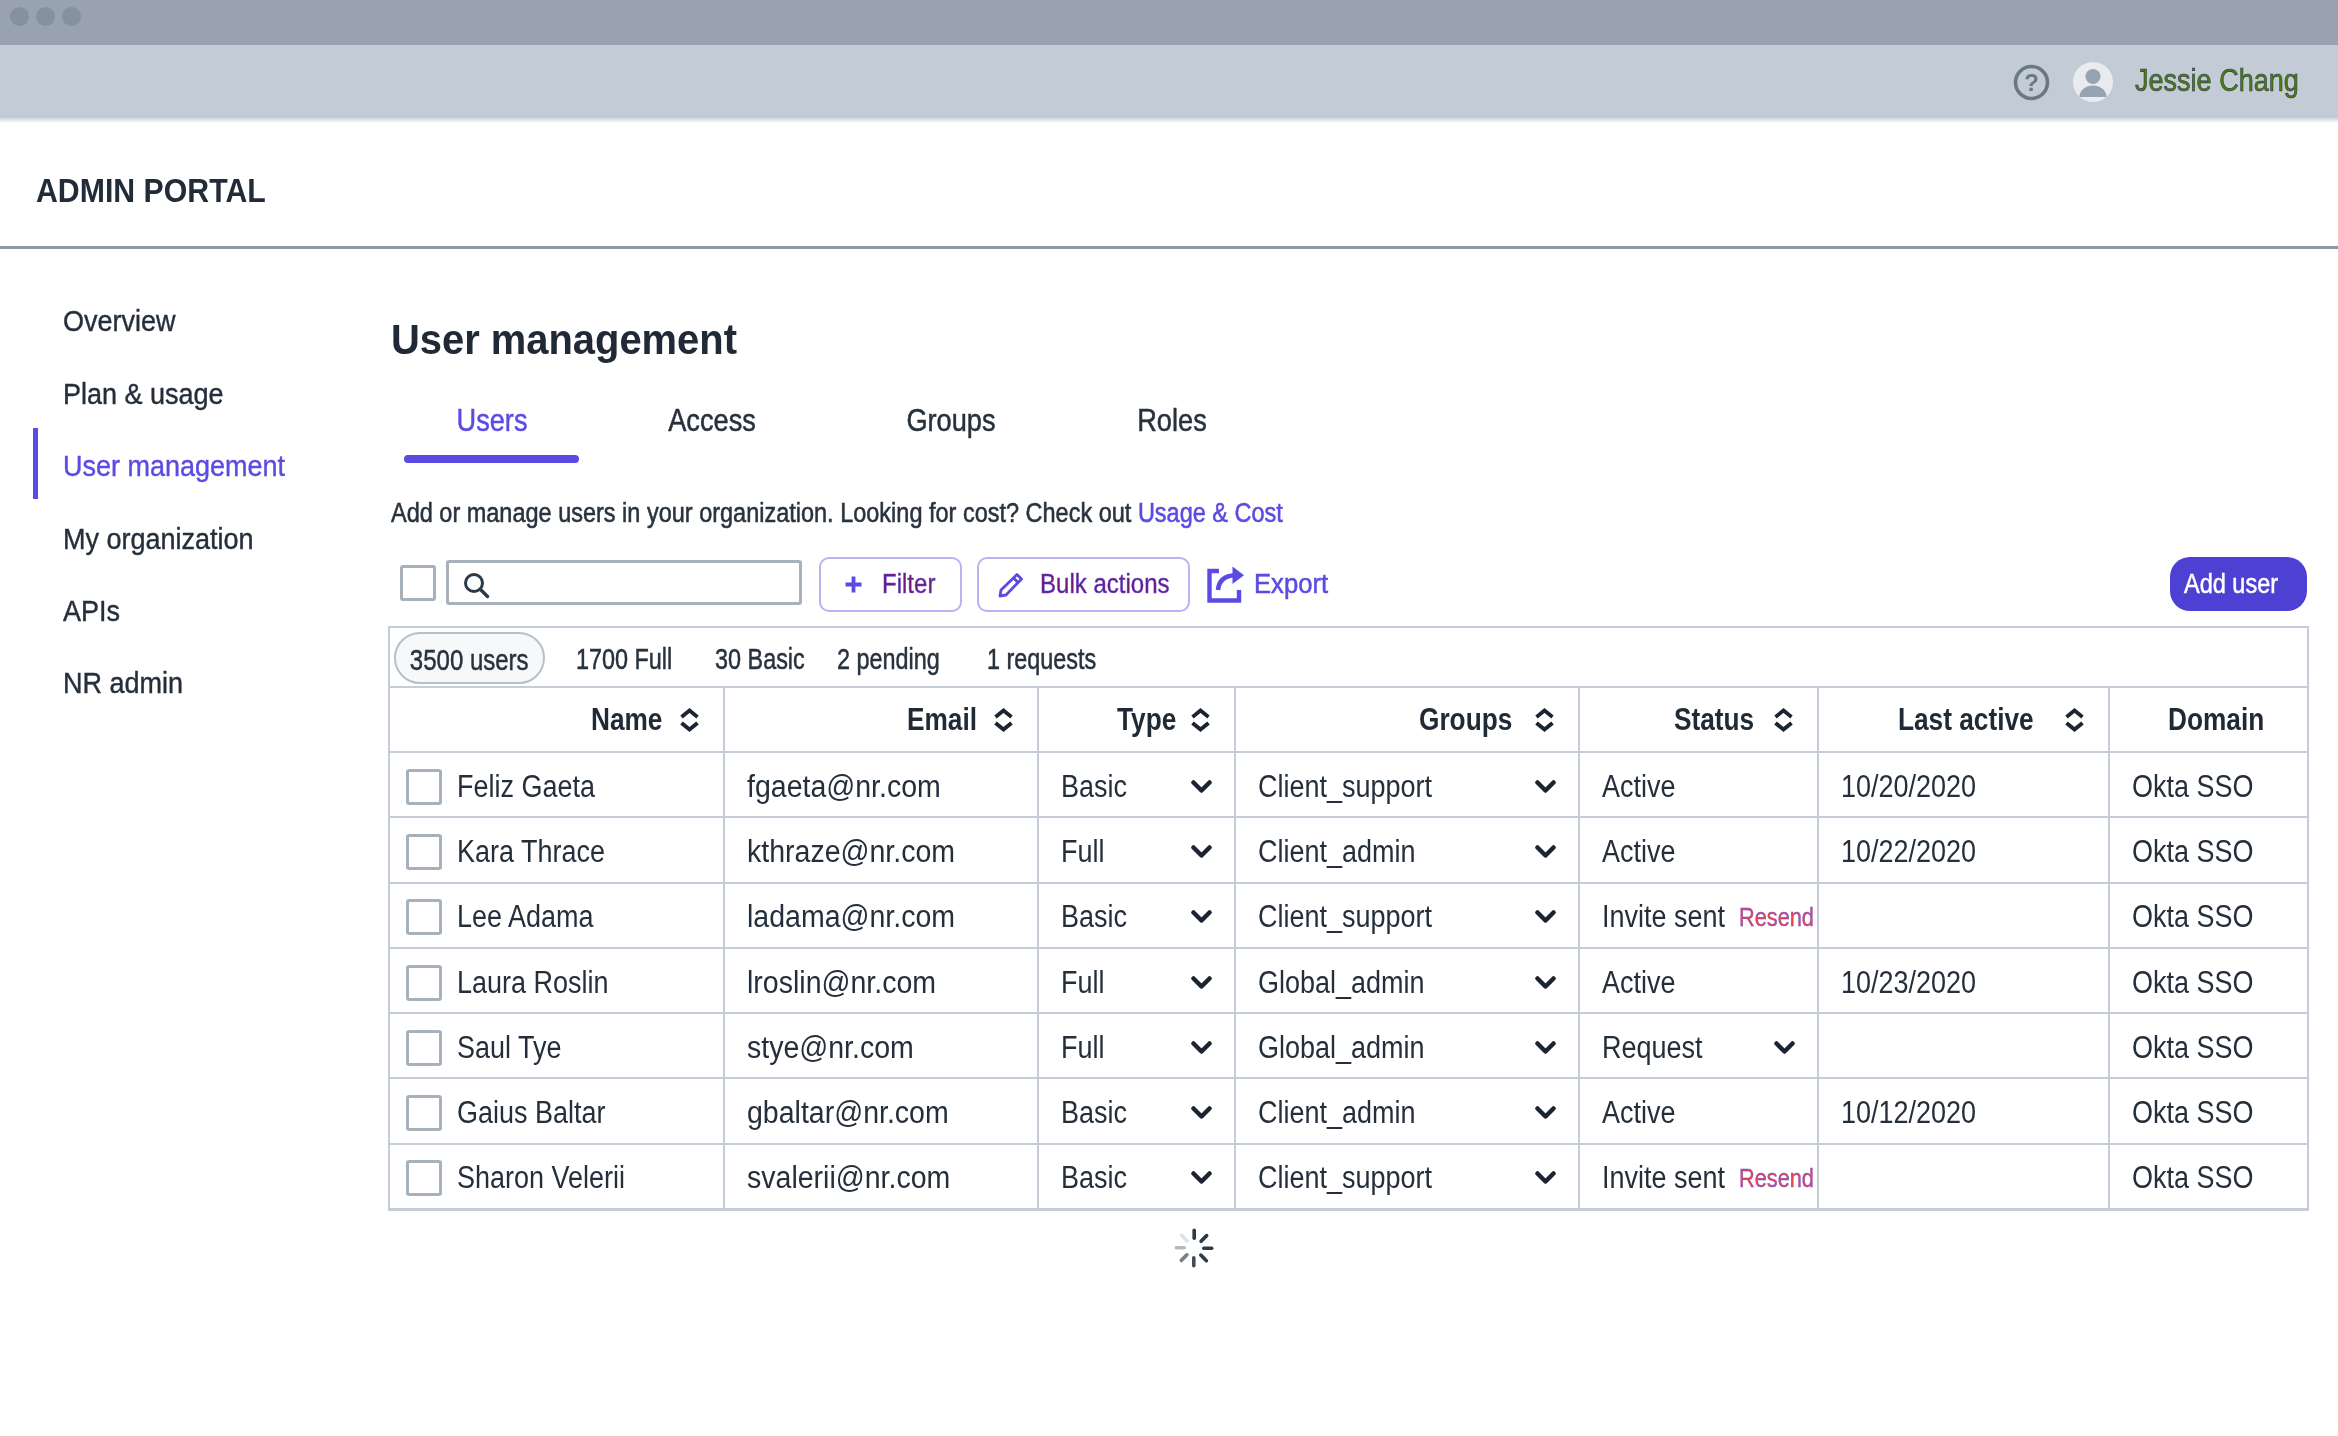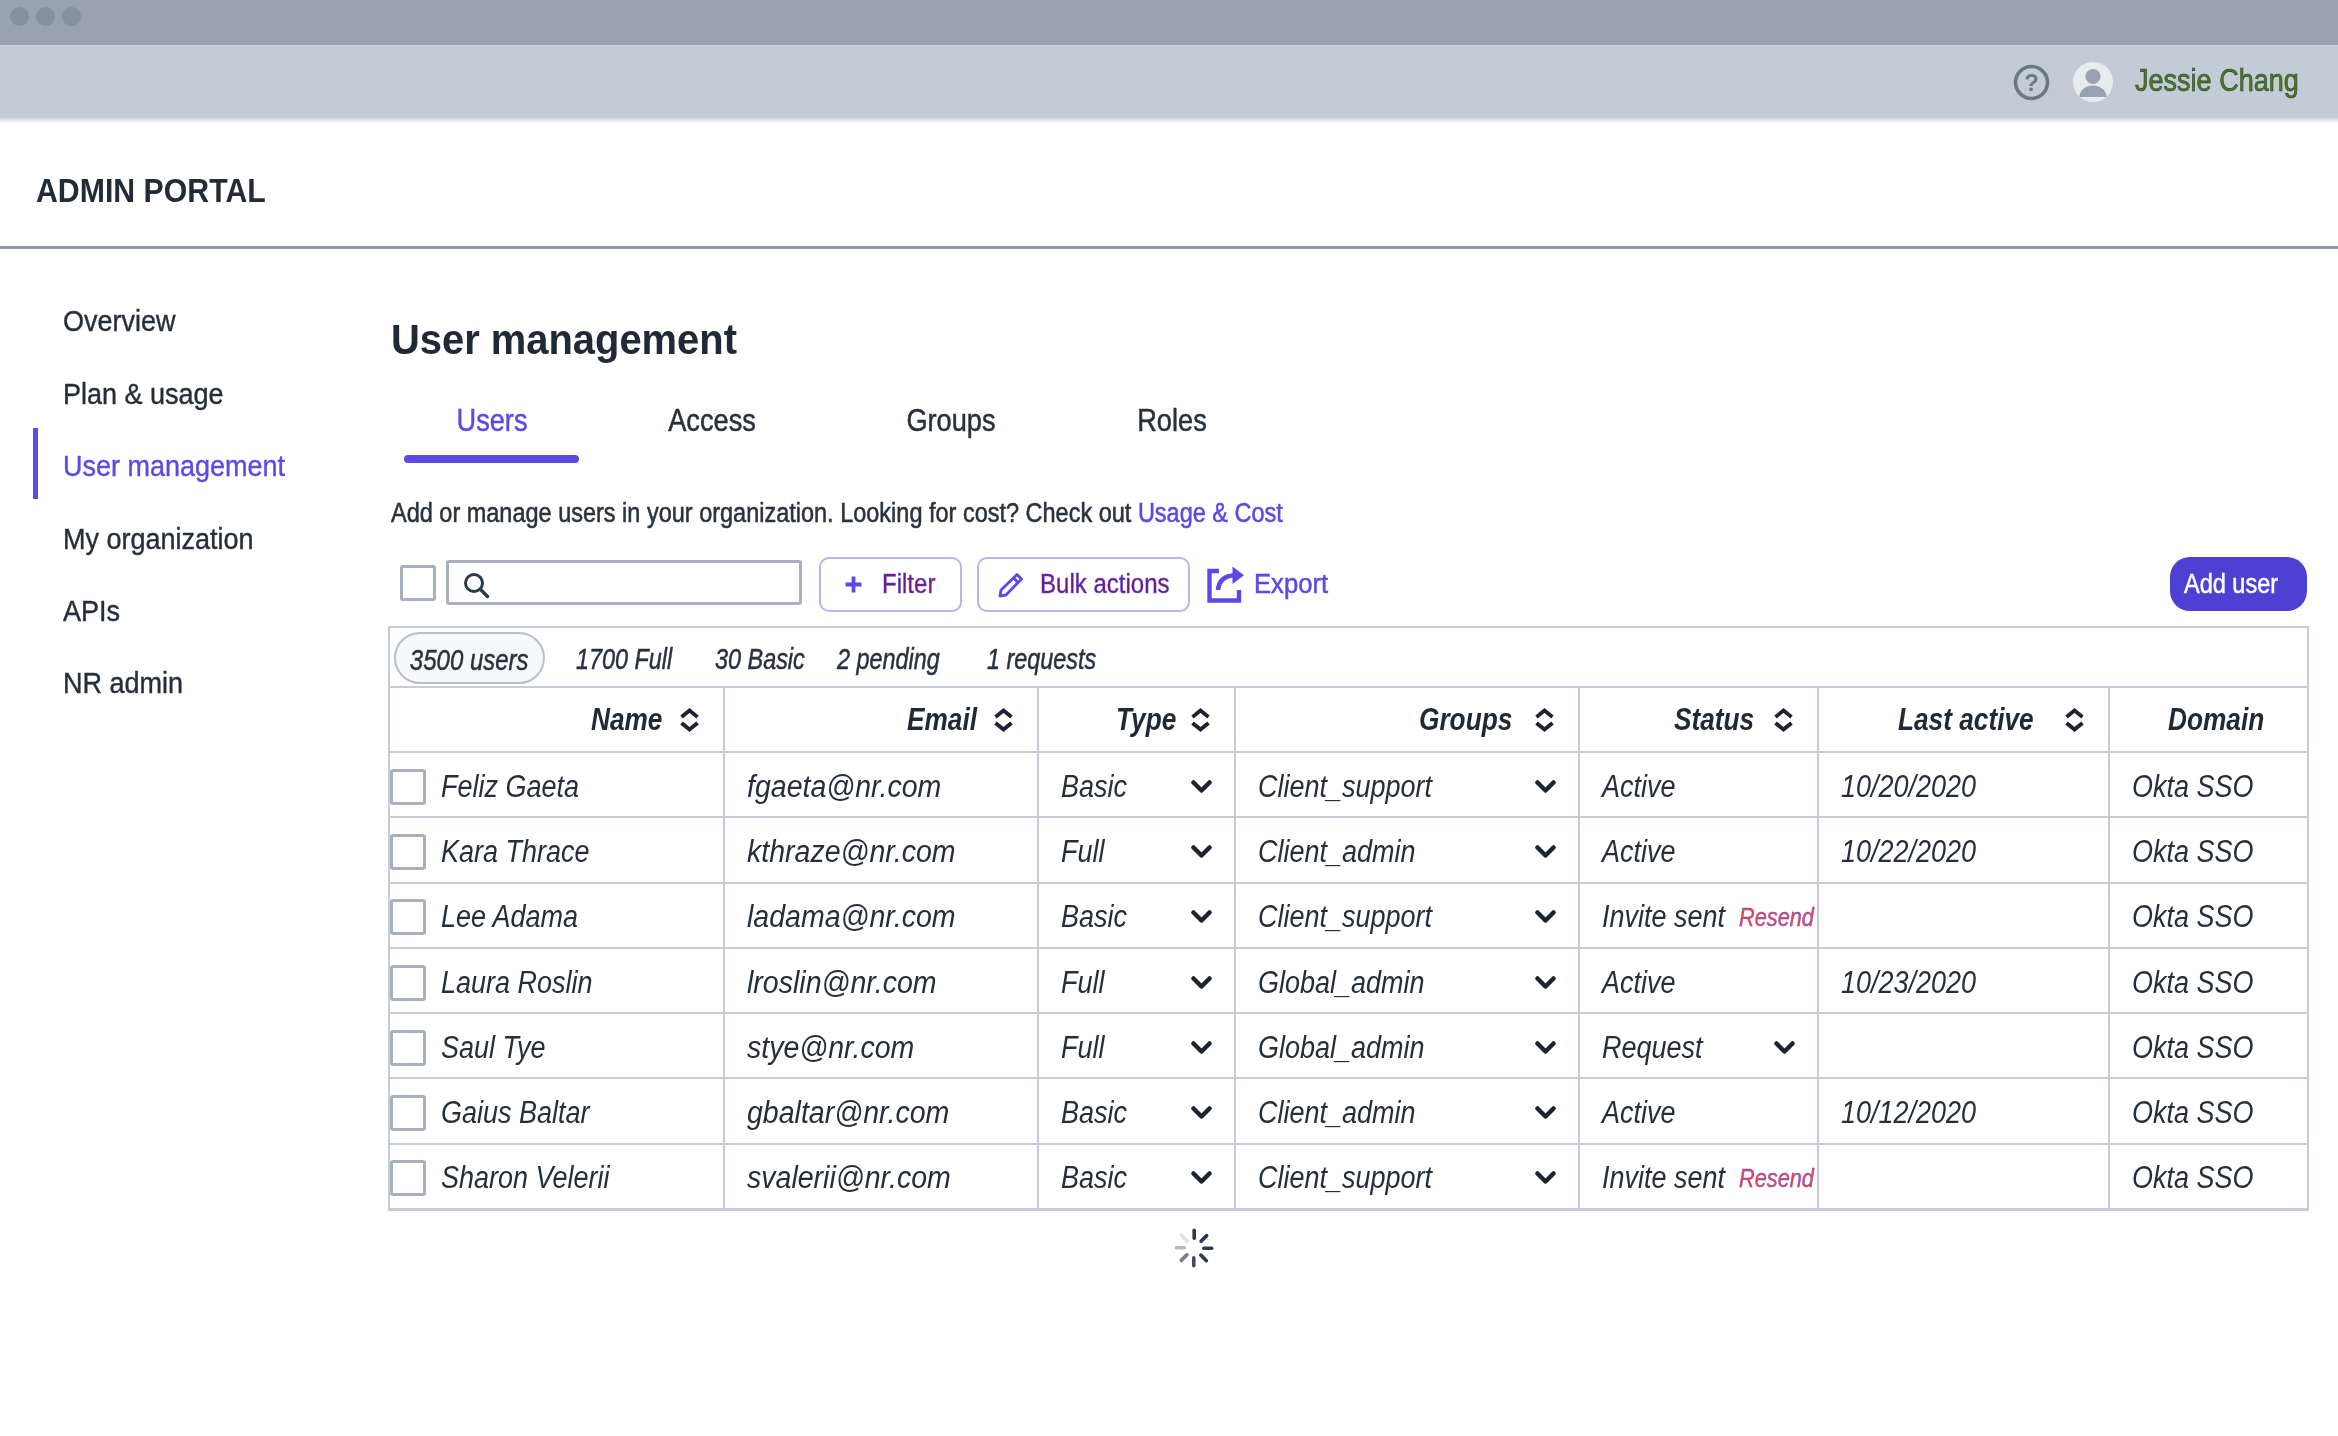--- a/index.html
+++ b/index.html
@@ -28,34 +28,34 @@
   .desc .sq { transform:scaleX(0.87); }
   .desc .lnk { color:#5b4be4; -webkit-text-stroke:0.55px #5b4be4; }
   .cb { left:400px; top:565px; width:36px; height:36px; background:#fff; border:3px solid #a7b1bc; border-radius:3px; }
   .search { left:446px; top:560px; width:356px; height:45px; border:3px solid #a7b1bc; border-radius:3px; background:#fff; }
   .btn { border:2.5px solid #b9b2f3; border-radius:10px; background:#fff; color:#701a75; font-size:27px; display:flex; align-items:center; -webkit-text-stroke:0.5px #5b4be4; }
   .btn .sq { transform:scaleX(0.89); }
   .expt { left:1254px; top:570px; font-size:27px; line-height:28px; color:#5b4be4; -webkit-text-stroke:0.5px #5b4be4; }
   .expt .sq { transform:scaleX(0.95); }
   .addbtn { left:2170px; top:557px; width:137px; height:54px; background:#4d41d3; color:#fff; font-size:27px; border-radius:20px; display:flex; align-items:center; justify-content:center; -webkit-text-stroke:0.5px #fff; }
   .addbtn .sq { transform:scaleX(0.87); }
-  .panel { left:388px; top:626px; width:1921px; height:585px; border:2px solid #c5ced8;font-style:italic; }
+  .panel { left:388px; top:626px; width:1921px; height:585px; border:2px solid #c5ced8; }
   .pill { left:4px; top:4px; width:151px; height:52px; border:2px solid #b6c0ca; border-radius:26px; background:#f7f8f9; font-size:30px; display:flex; align-items:center; justify-content:center; color:#28323e; -webkit-text-stroke:0.5px #28323e; }
   .pill .sq { transform:scaleX(0.80); transform-origin:50% 50%; position:relative; top:2px; }
   .sumlbl { font-size:30px; line-height:30px; top:16px; color:#28323e; -webkit-text-stroke:0.5px #28323e; }
   .sumlbl .sq { transform:scaleX(0.78); }
   table.grid { position:absolute; left:-2px; top:58px; width:1921px; border-collapse:collapse; table-layout:fixed; font-size:31px; color:#242f3b; }
   table.grid th, table.grid td { border:2px solid #c5ced8; padding:0; vertical-align:middle; overflow:hidden; white-space:nowrap; }
   table.grid th { height:65px; font-size:32px; text-align:left; color:#1f2a36; }
   table.grid td { height:65.3px; } table.grid td > div { position:relative; top:2px; }
   .hsq { transform:scaleX(0.82); } .em { transform:scaleX(0.92) !important; }
   th .hwrap { display:flex; align-items:center; justify-content:flex-end; padding-right:22px; }
   td .cwrap { display:flex; align-items:center; padding:0 22px; position:relative; }
   .between { justify-content:space-between; }
-  .namecell { display:flex; }
+  .namecell { display:flex; padding-left:16px; }
   .cb2 { width:36px; height:36px; background:#fff; border:3px solid #a7b1bc; border-radius:3px; margin-right:15px; flex:0 0 auto; display:inline-block; }
   .resend { color:#ef4444; font-size:25px; position:absolute; left:159px; top:50%; transform:translateY(-50%); -webkit-text-stroke:0.4px #5b4be4; }
   .chev { flex:0 0 auto; }
 </style>
 </head>
 <body>
   <div class="abs nav-dark">
     <div class="abs dot" style="left:10px;"></div>
     <div class="abs dot" style="left:36px;"></div>
     <div class="abs dot" style="left:62px;"></div>

